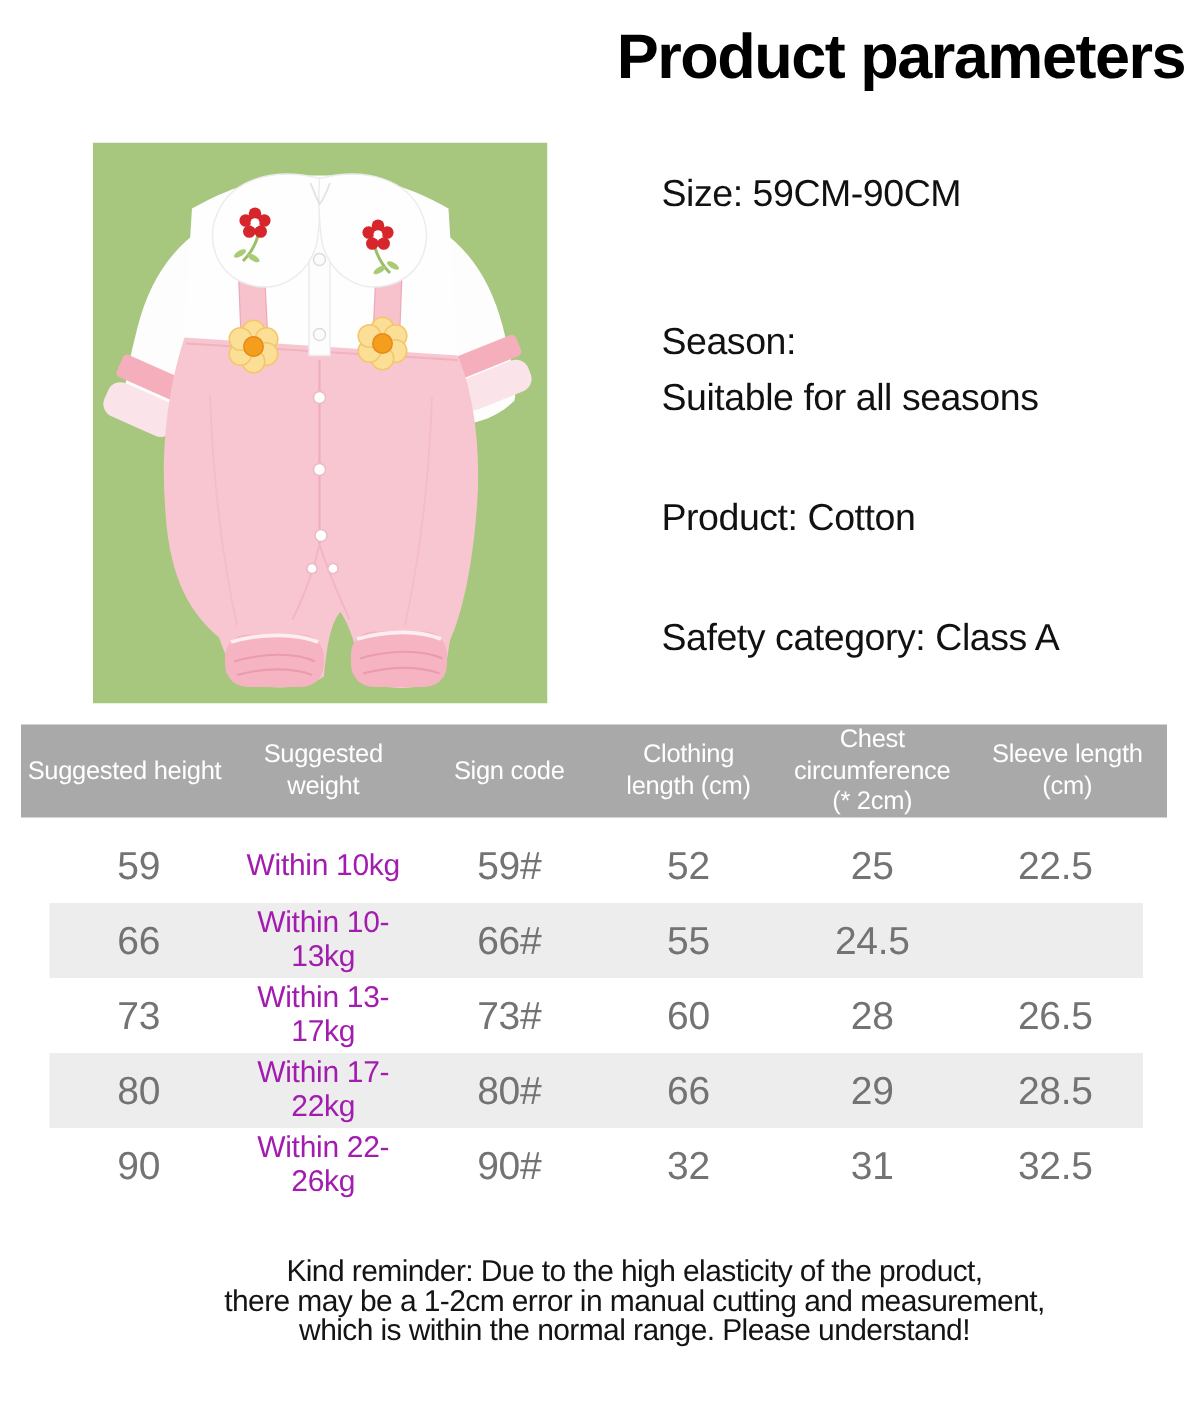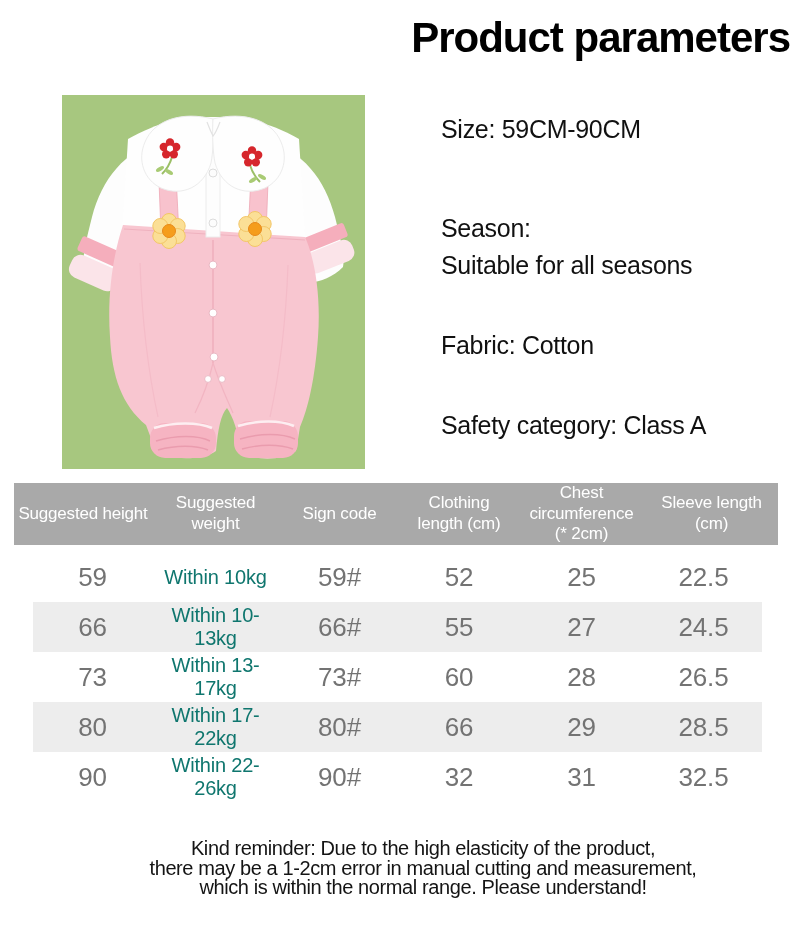--- a/index.html
+++ b/index.html
@@ -46,21 +46,21 @@
   .tr{
     height:50px;
     display:grid;grid-template-columns:119px 127px 121px 118px 127px 117px;
     align-items:center;
   }
   .tr.alt{background:#ededed;}
   .td{
     text-align:center;color:#737373;
     font-size:26px;letter-spacing:-0.2px;
   }
-  .td.weight{font-size:20px;color:#0f766e;}
+  .td.weight{font-size:20px;color:#a21caf;}
 
   .reminder{
     position:absolute;left:0;top:839px;width:790px;
     text-align:center;color:#141414;
     font-size:20px;line-height:19.5px;letter-spacing:-0.4px;padding-left:28px;
   }
 </style>
 </head>
 <body>
 
@@ -176,21 +176,21 @@
         </g>
         <circle cx="0" cy="0" r="6.5" fill="#f59d1c" stroke="#e8891a" stroke-width="1"></circle>
       </g>
     </svg>
   </div>
 
   <div class="specs">
     <div class="spec spec-size">Size: 59CM-90CM</div>
     <div class="spec spec-season-label">Season:</div>
     <div class="spec spec-season-value">Suitable for all seasons</div>
-    <div class="spec spec-fabric">Fabric: Cotton</div>
+    <div class="spec spec-fabric">Product: Cotton</div>
     <div class="spec spec-safety">Safety category: Class A</div>
   </div>
 
   <div class="thead">
     <div class="th">Suggested height</div>
     <div class="th">Suggested weight</div>
     <div class="th">Sign code</div>
     <div class="th">Clothing length (cm)</div>
     <div class="th">Chest circumference (* 2cm)</div>
     <div class="th">Sleeve length (cm)</div>
@@ -203,21 +203,20 @@
       <div class="td">59#</div>
       <div class="td">52</div>
       <div class="td">25</div>
       <div class="td">22.5</div>
     </div>
     <div class="tr alt">
       <div class="td">66</div>
       <div class="td weight">Within 10-13kg</div>
       <div class="td">66#</div>
       <div class="td">55</div>
-      <div class="td">27</div>
       <div class="td">24.5</div>
     </div>
     <div class="tr">
       <div class="td">73</div>
       <div class="td weight">Within 13-17kg</div>
       <div class="td">73#</div>
       <div class="td">60</div>
       <div class="td">28</div>
       <div class="td">26.5</div>
     </div>

